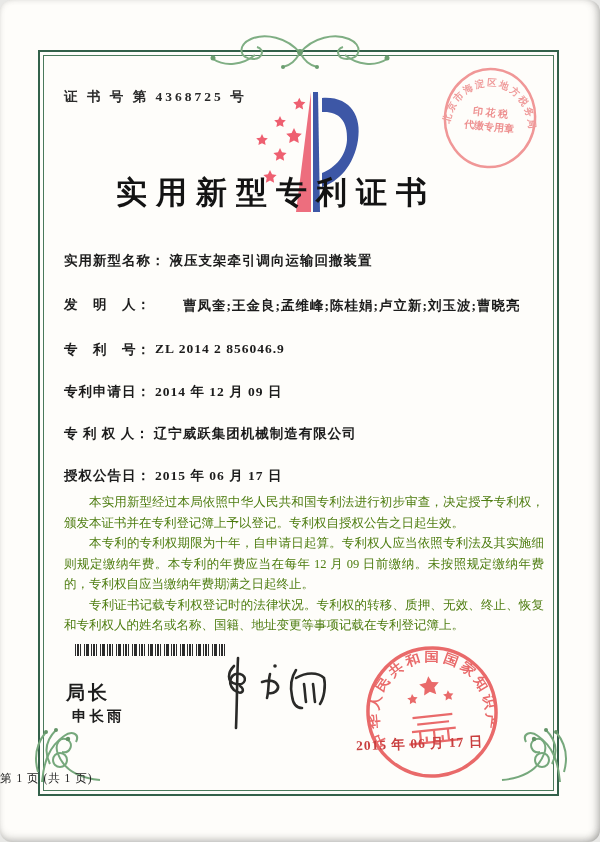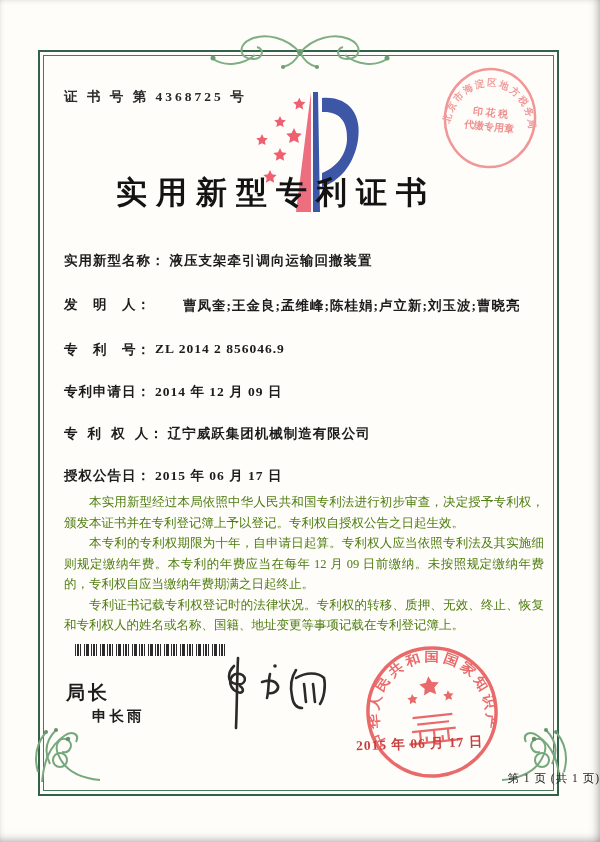--- a/index.html
+++ b/index.html
@@ -3,20 +3,21 @@
 <meta charset="utf-8">
 <style>
   * { margin:0; padding:0; box-sizing:border-box; }
   html,body { background:#e8e8e6; }
   .page {
     position:relative; width:600px; height:842px; margin:0 auto;
     background:#fefdfa;
     font-family:"Liberation Serif","DejaVu Serif",serif;
     overflow:hidden;
     box-shadow:inset -7px 0 9px -5px rgba(90,90,88,.45), inset 0 -7px 9px -5px rgba(90,90,88,.4), inset 2px 2px 6px -4px rgba(120,120,118,.3);
+    border-radius:12px;
   }
   .frame-outer {
     position:absolute; left:38px; top:50px; width:521px; height:746px;
     border:2px solid #33614a;
   }
   .frame-inner {
     position:absolute; left:3px; top:3px; right:3px; bottom:3px;
     border:1px solid #4a7a5c;
   }
   .cert-no {
@@ -25,50 +26,50 @@
   }
   .logo { position:absolute; left:250px; top:90px; }
   .title {
     position:absolute; left:0; top:172px; width:552px; text-align:center;
     font-size:31px; font-weight:bold; letter-spacing:9px; color:#131313;
   }
   .field {
     position:absolute; left:64px; font-size:13.5px; font-weight:bold;
     color:#1c1c1c; letter-spacing:1px; white-space:nowrap;
   }
-  .field .lbl { display:inline-block; vertical-align:top;font-family:Liberation Mono, monospace; }
+  .field .lbl { display:inline-block; vertical-align:top; }
   .field .val { display:inline-block; vertical-align:top; margin-left:4px; }
   .val-lines { display:inline-block; vertical-align:top; margin-left:4px; }
   .val-lines span { display:block; line-height:20px;margin-left:28px; }
   .paragraphs {
     position:absolute; left:64px; top:492px; width:480px;
     font-size:12.5px; line-height:20.5px; color:#4d7c0f; text-align:justify;
   }
   .paragraphs p { text-indent:2em; margin:0; }
   .barcode {
     position:absolute; left:75px; top:644px; width:153px; height:12px;
     background:repeating-linear-gradient(90deg,
       #2b2b2b 0 1px, transparent 1px 2px,
       #2b2b2b 2px 4px, transparent 4px 5px,
       #2b2b2b 5px 6px, transparent 6px 9px,
       #2b2b2b 9px 10px, transparent 10px 11px,
       #2b2b2b 11px 14px, transparent 14px 16px);
   }
   .sig-title { position:absolute; left:66px; top:680px; font-size:19px; font-weight:bold; color:#1d1d1d; letter-spacing:3px; }
-  .sig-name  { position:absolute; left:72px; top:707px; font-size:14.5px; font-weight:bold; color:#1d1d1d; letter-spacing:3px;margin-left:20px; }
+  .sig-name  { position:absolute; left:72px; top:707px; font-size:14.5px; font-weight:bold; color:#1d1d1d; letter-spacing:3px; }
   .signature { position:absolute; left:212px; top:652px; }
   .office-seal { position:absolute; left:360px; top:640px; transform:rotate(-6deg); }
   .seal-date {
     position:absolute; left:356px; top:735px; z-index:5;
     font-size:13.5px; font-weight:bold; color:#c93f3f; letter-spacing:1px;
     transform:rotate(-2deg);
   }
   .tax-stamp { position:absolute; left:438px; top:60px; transform:rotate(6deg); opacity:.9; }
   .footer {
-    position:absolute; left:0; top:771px; width:600px; text-align:right;
+    position:absolute; left:0; top:771px; width:600px; text-align:left;
     font-size:11.5px; color:#242424; letter-spacing:1px;
   }
   .ornament-top { position:absolute; left:50%; top:29px; transform:translateX(-50%); }
   .corner-bl { position:absolute; left:20px; top:702px; }
   .corner-br { position:absolute; left:498px; top:702px; transform:scaleX(-1); }
 </style>
 </head>
 <body>
 
 <div class="page">

